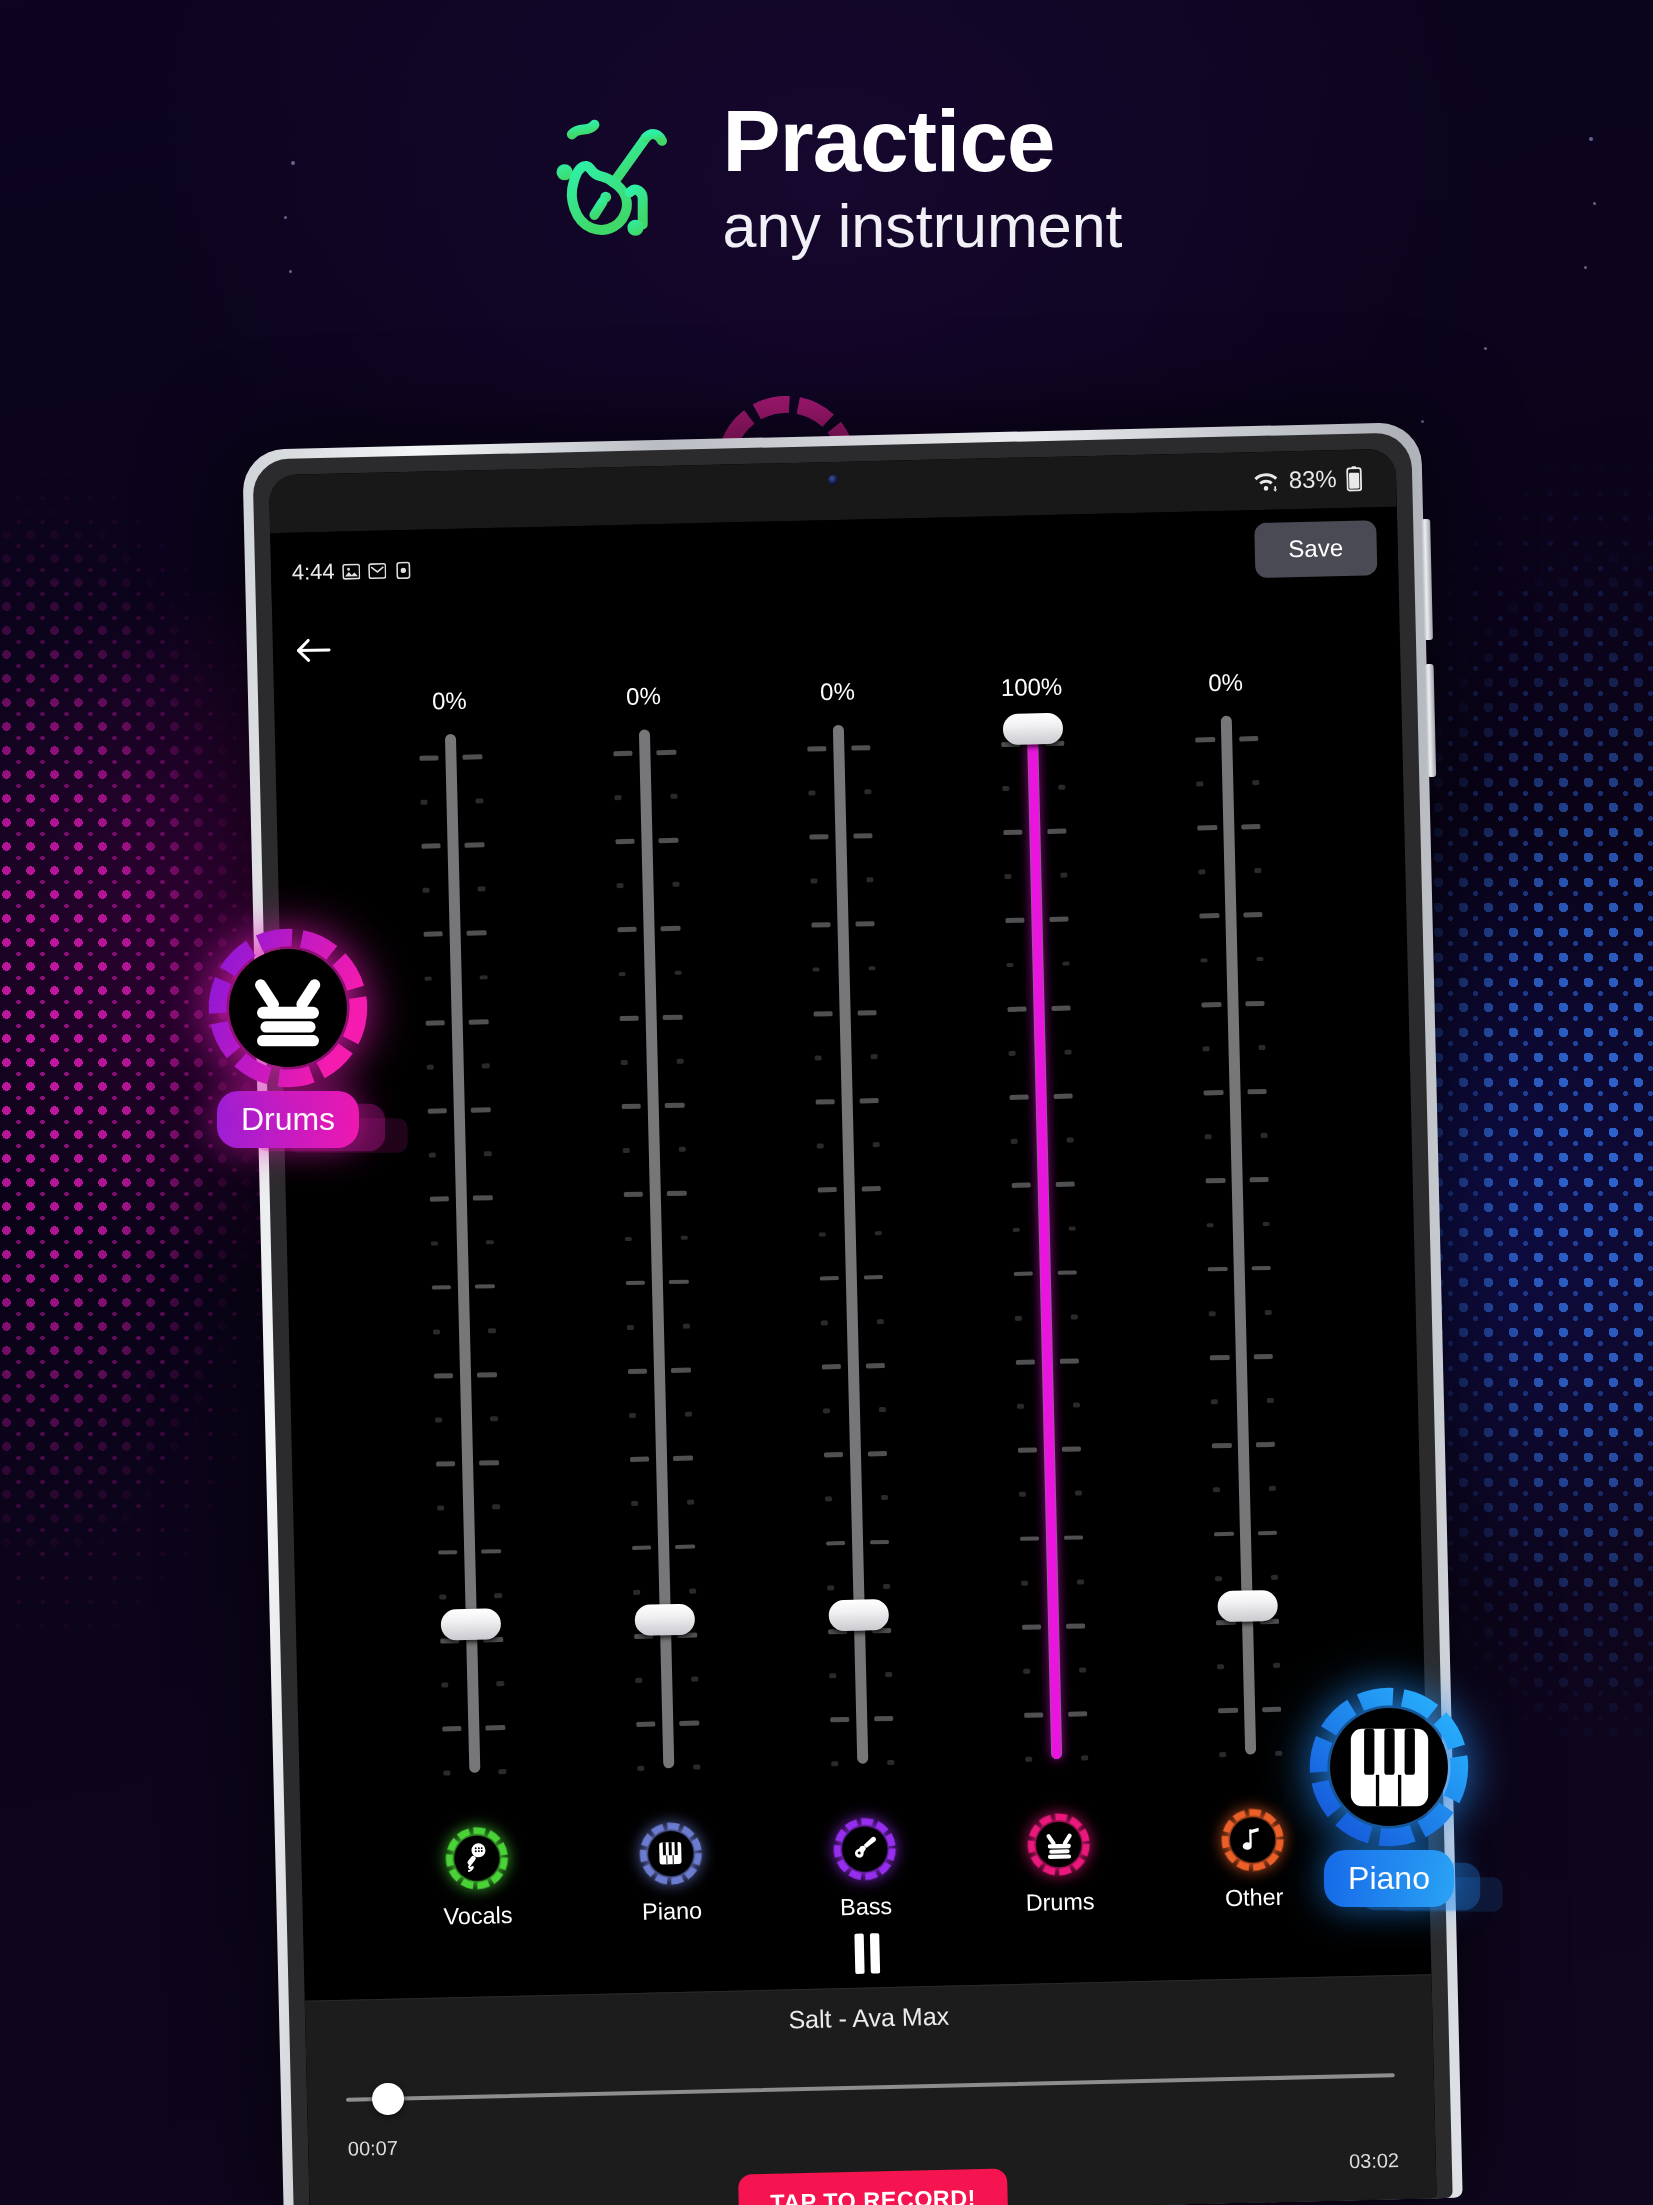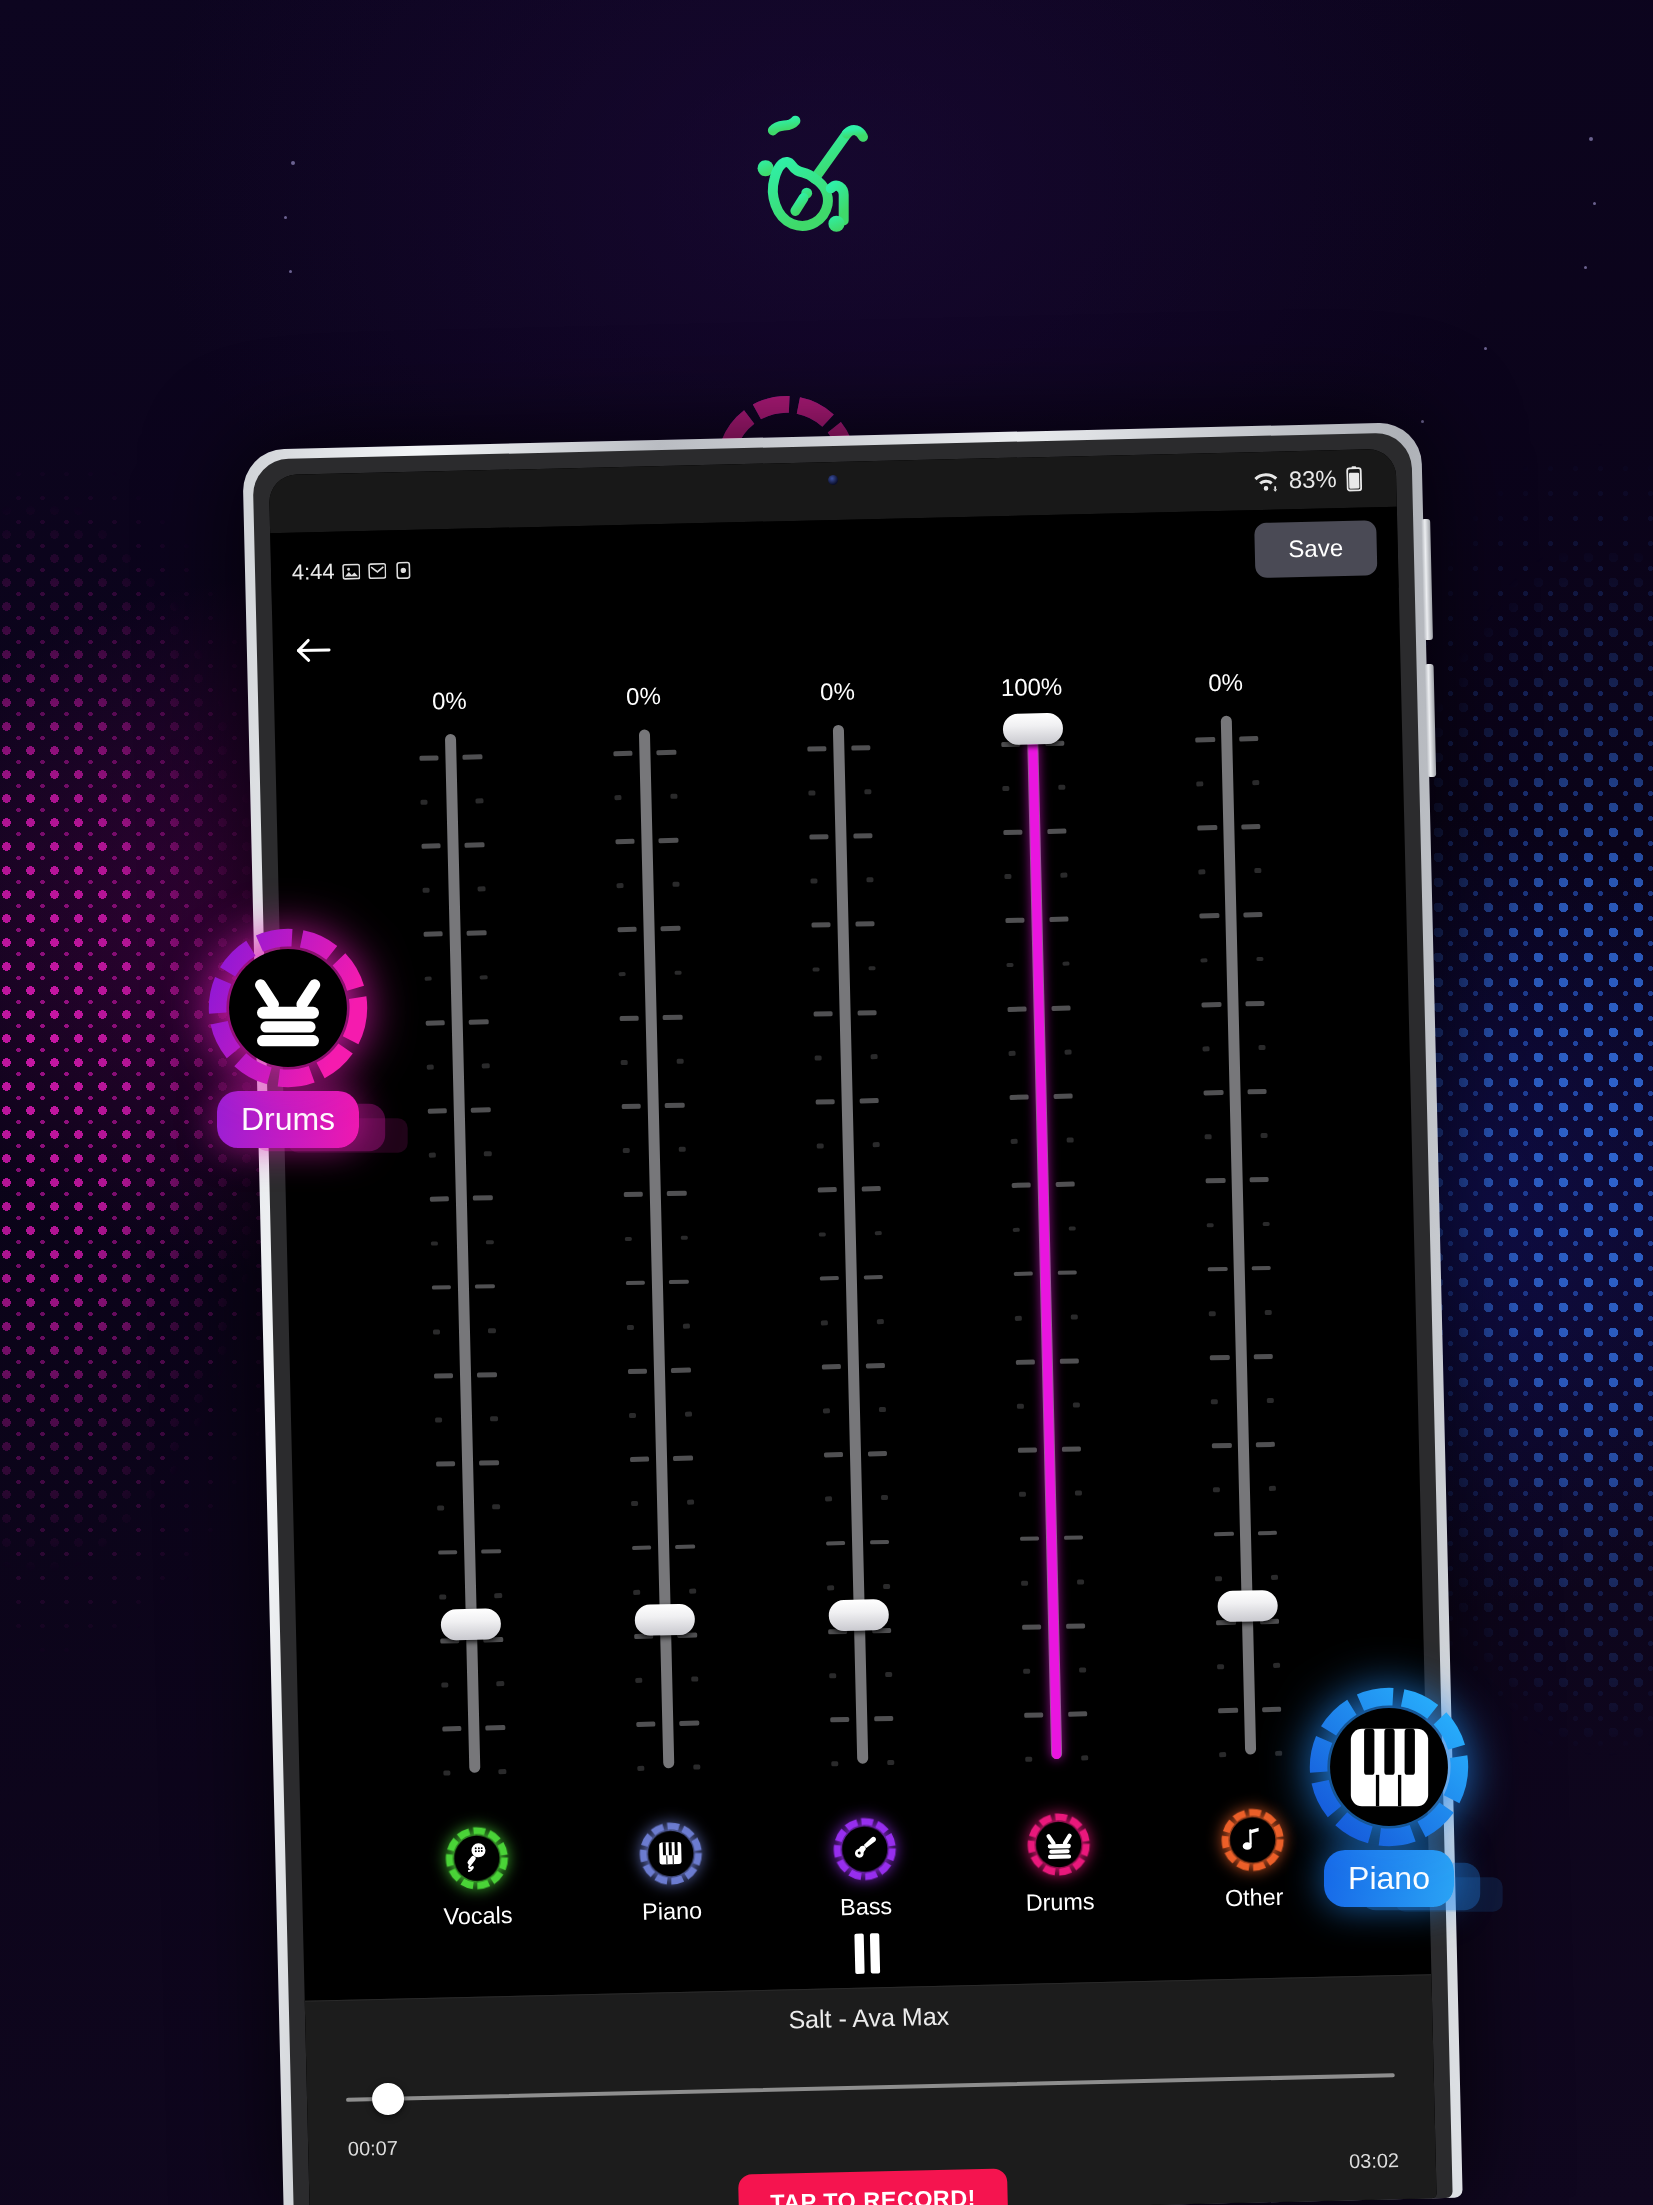--- a/index.html
+++ b/index.html
@@ -282,20 +282,22 @@
         <path d="M72,24 C76,20 80,22 82,26"></path>
         <path d="M52,52 C46,46 42,50 38,44 C34,38 29,44 27,52 C24,62 28,76 38,80 C48,84 58,78 60,68 C61,62 58,56 52,52 Z"></path>
         <circle cx="47" cy="61" r="3.4" fill="url(#gg)" stroke="none"></circle>
         <path d="M40,72 L45,64"></path>
         <path d="M62,58 C66,54 70,58 70,62 L70,78"></path>
         <circle cx="65.5" cy="80" r="5" fill="url(#gg)" stroke="none"></circle>
       </g>
     </svg>
   </div>
   <div class="head-text">
+    <div class="head-title">Practice</div>
+    <div class="head-sub">any instrument</div>
   </div>
 </div>
 
 <div class="decor-ring">
   <svg viewBox="0 0 100 100" width="153" height="153">
     <g fill="none" stroke-width="11">
       <circle cx="50" cy="50" r="40" stroke="#5c1a8e" stroke-dasharray="22 6"></circle>
       <circle cx="50" cy="50" r="40" stroke="#b51a7a" stroke-dasharray="22 6" stroke-dashoffset="-28" opacity="0.95"></circle>
     </g>
   </svg>

